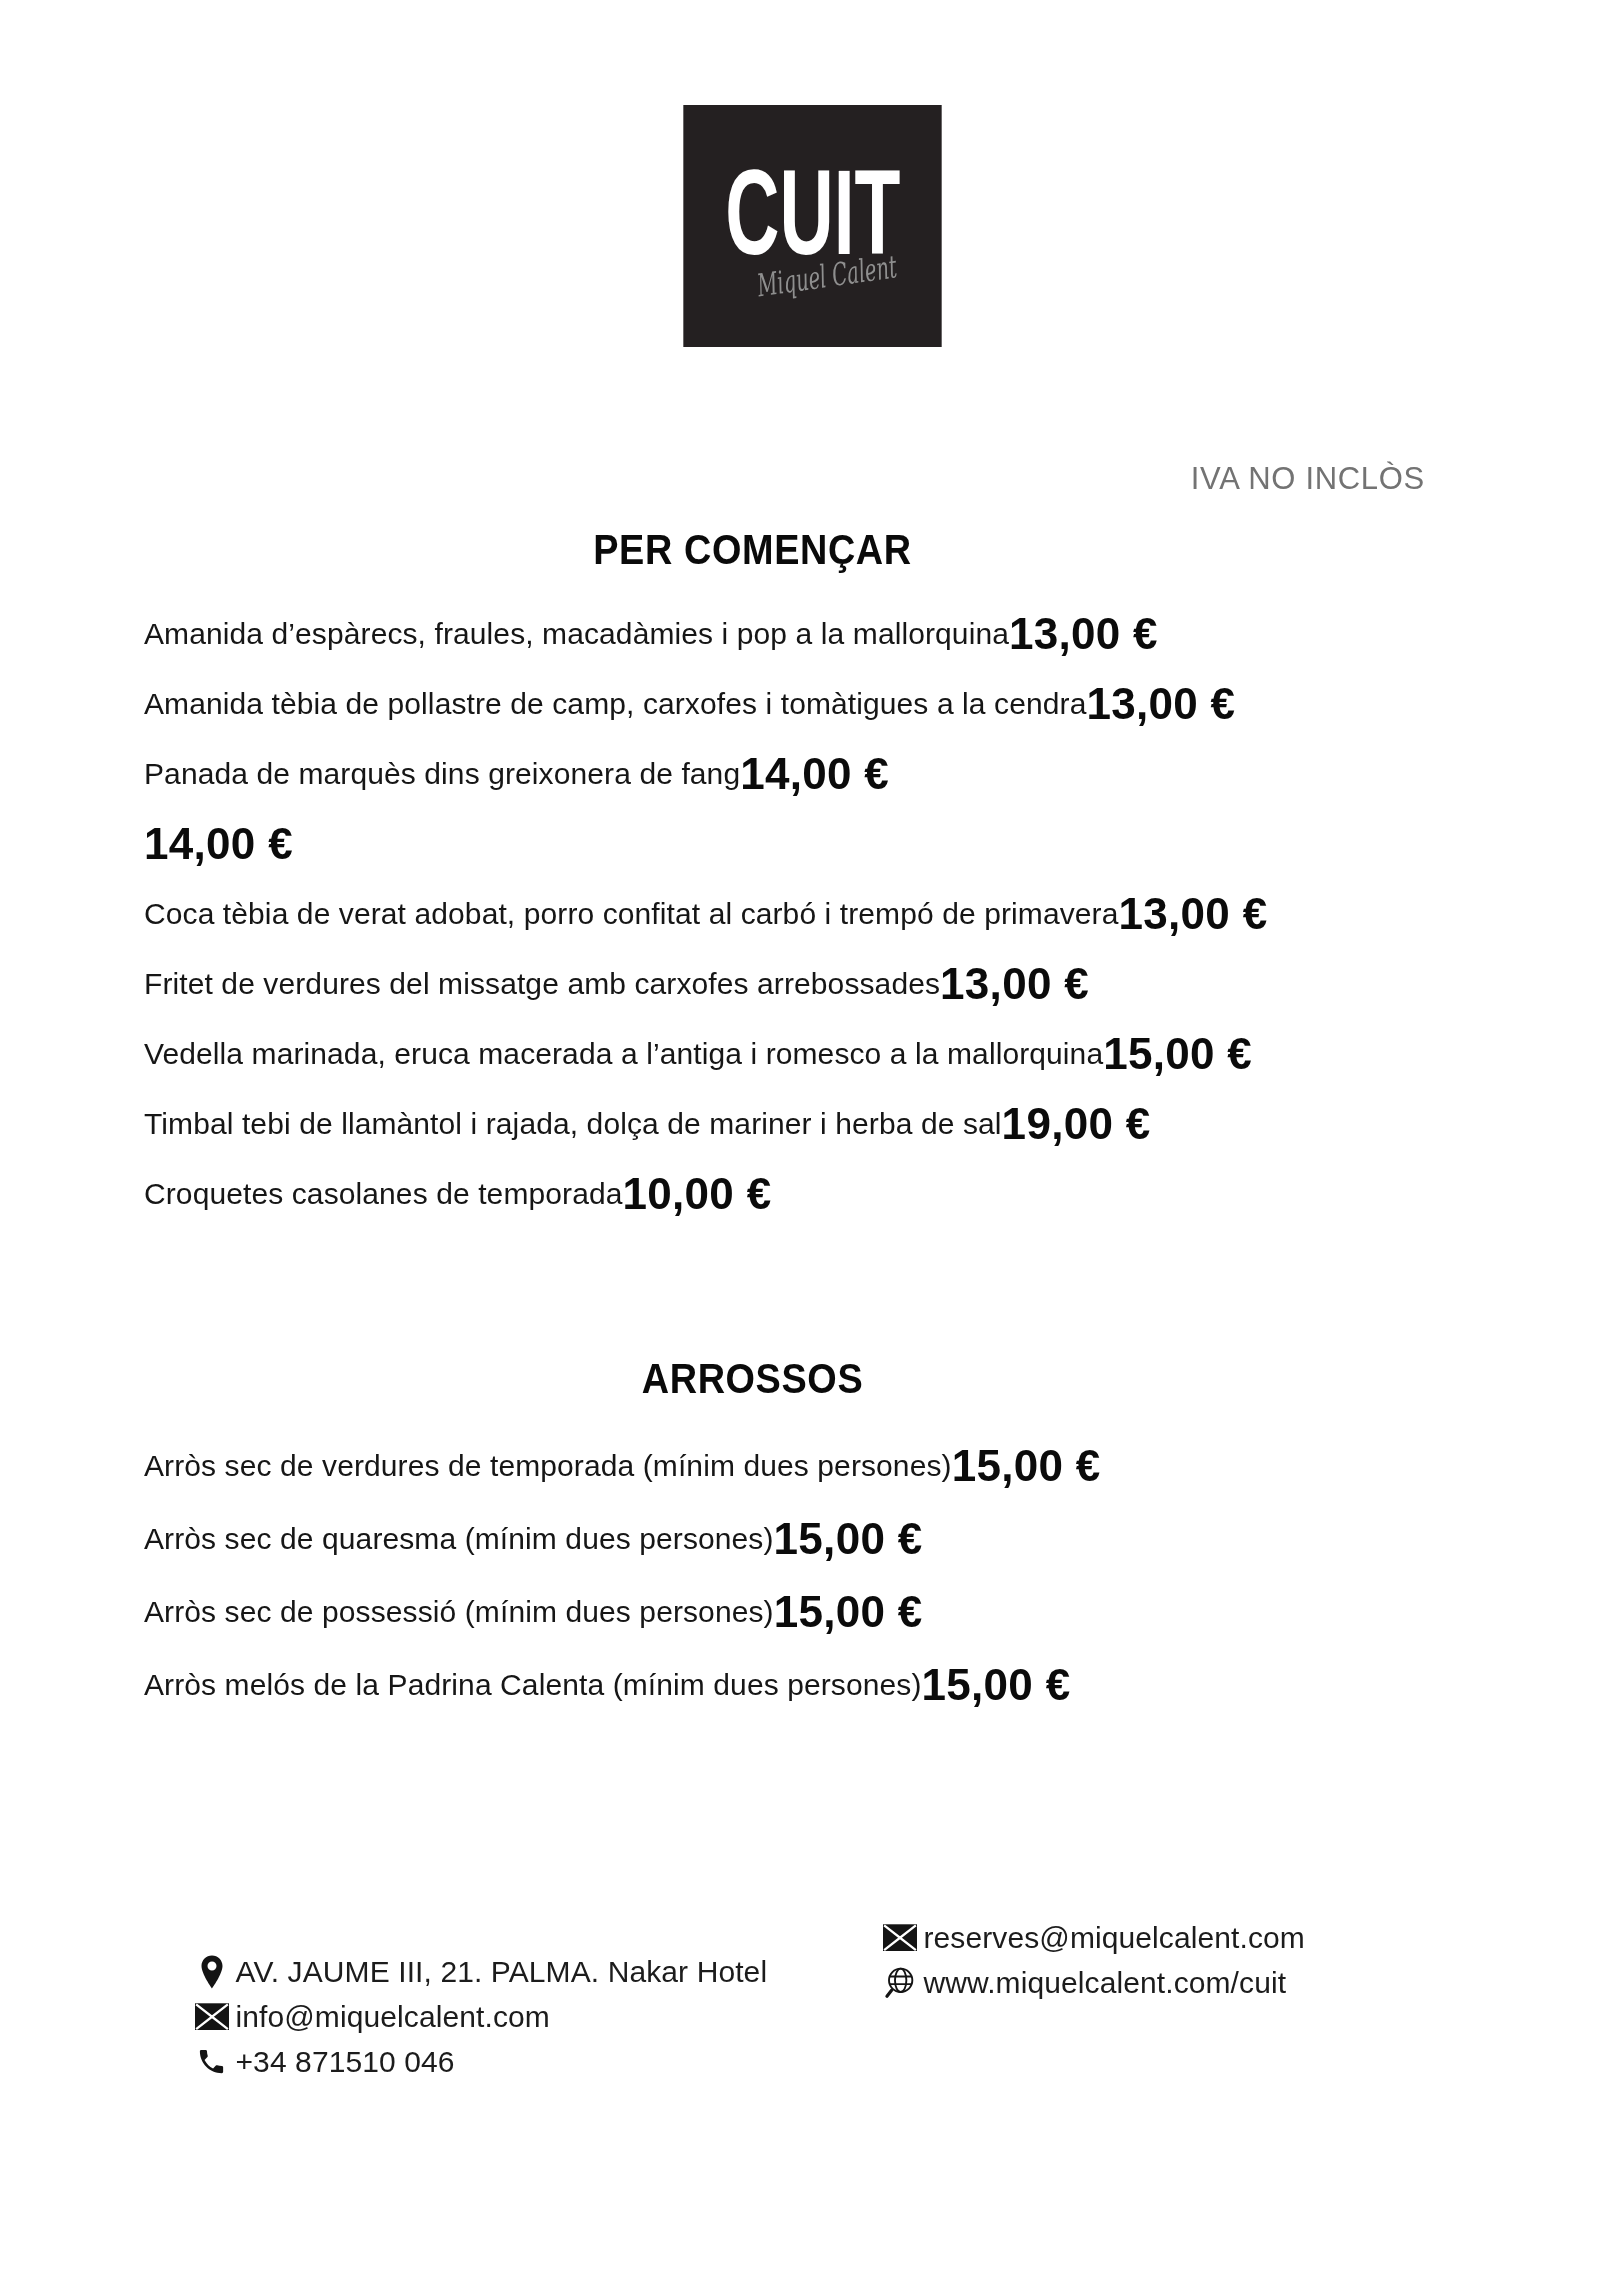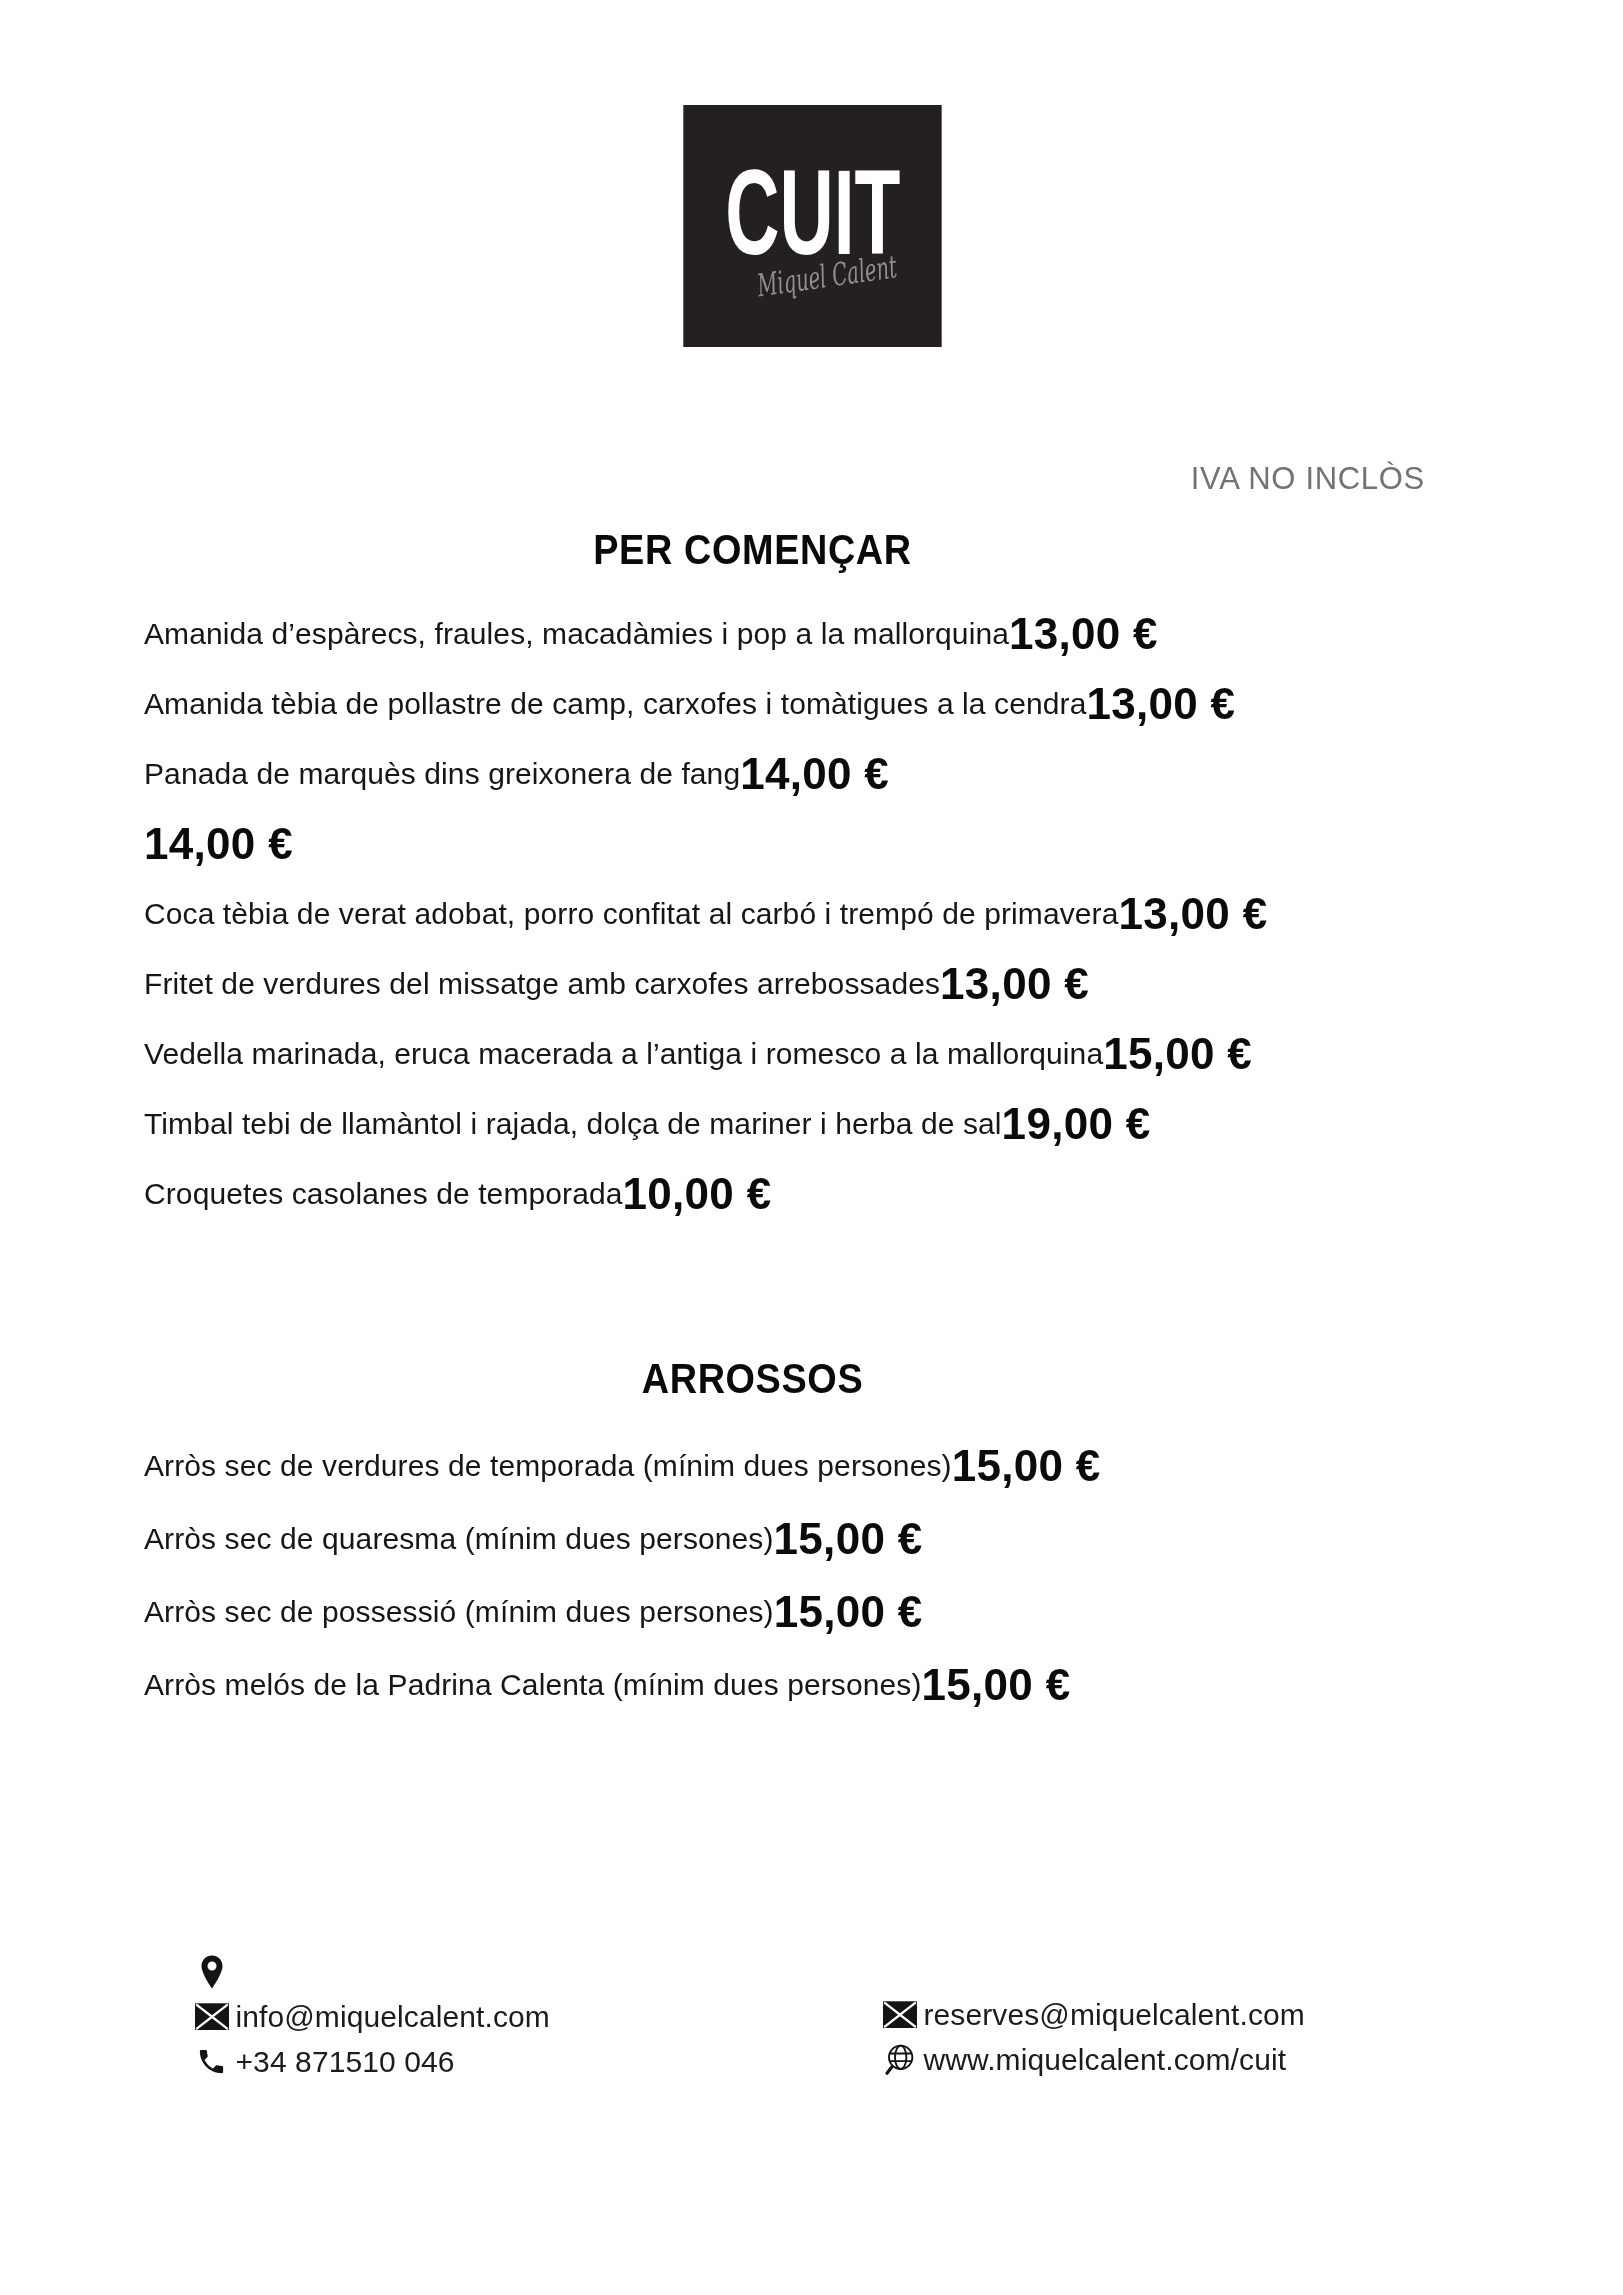--- a/index.html
+++ b/index.html
@@ -42,21 +42,21 @@
   .row {
     display:flex; align-items:center;
     height:var(--pitch);
   }
   .dish  { font-size:30px; letter-spacing:0.1px; color:#161616; white-space:nowrap; }
   .price { font-size:44px; font-weight:bold; letter-spacing:0.3px; color:#0b0b0b; white-space:nowrap; }
 
   
   .footer-col { position:absolute; display:flex; flex-direction:column; }
   .footer-col-left  { left:194px;  top:1949px; }
-  .footer-col-right { left:882px; top:1992px; }
+  .footer-col-right { left:882px; top:1915px; }
   .contact-row  { display:flex; align-items:center; height:45px; }
   .contact-icon { width:35px; display:flex; justify-content:center; align-items:center; margin-right:6.5px; flex:0 0 35px; }
   .contact-text { font-size:30px; color:#1c1c1c; letter-spacing:0.1px; white-space:nowrap; }
 </style>
 </head>
 <body>
 
 <div class="page">
 
   <div class="logo">
@@ -132,20 +132,21 @@
       </div>
   </div>
 
   <div class="footer-col footer-col-left">
     <div class="contact-row">
       <span class="contact-icon">
         <svg width="30" height="38" viewBox="0 0 20 24">
           <path fill="#141414" d="M10 1C6.1 1 3 4.1 3 8c0 5.2 7 15 7 15s7-9.8 7-15c0-3.9-3.1-7-7-7zm0 10a3 3 0 1 1 0-6 3 3 0 0 1 0 6z"></path>
         </svg>
       </span>
+      <span class="contact-text">AV. JAUME III, 21. PALMA. Nakar Hotel</span>
     </div>
     <div class="contact-row">
       <span class="contact-icon">
         <svg width="34" height="27.5" viewBox="0 0 24 19">
           <rect x="0" y="0" width="24" height="19" fill="#141414"></rect>
           <path d="M0.8 0.8 12 9.5 23.2 0.8" stroke="#ffffff" stroke-width="1.6" fill="none"></path>
           <path d="M0.8 18.2 12 9.5 23.2 18.2" stroke="#ffffff" stroke-width="1.6" fill="none"></path>
         </svg>
       </span>
       <span class="contact-text">info@miquelcalent.com</span>

